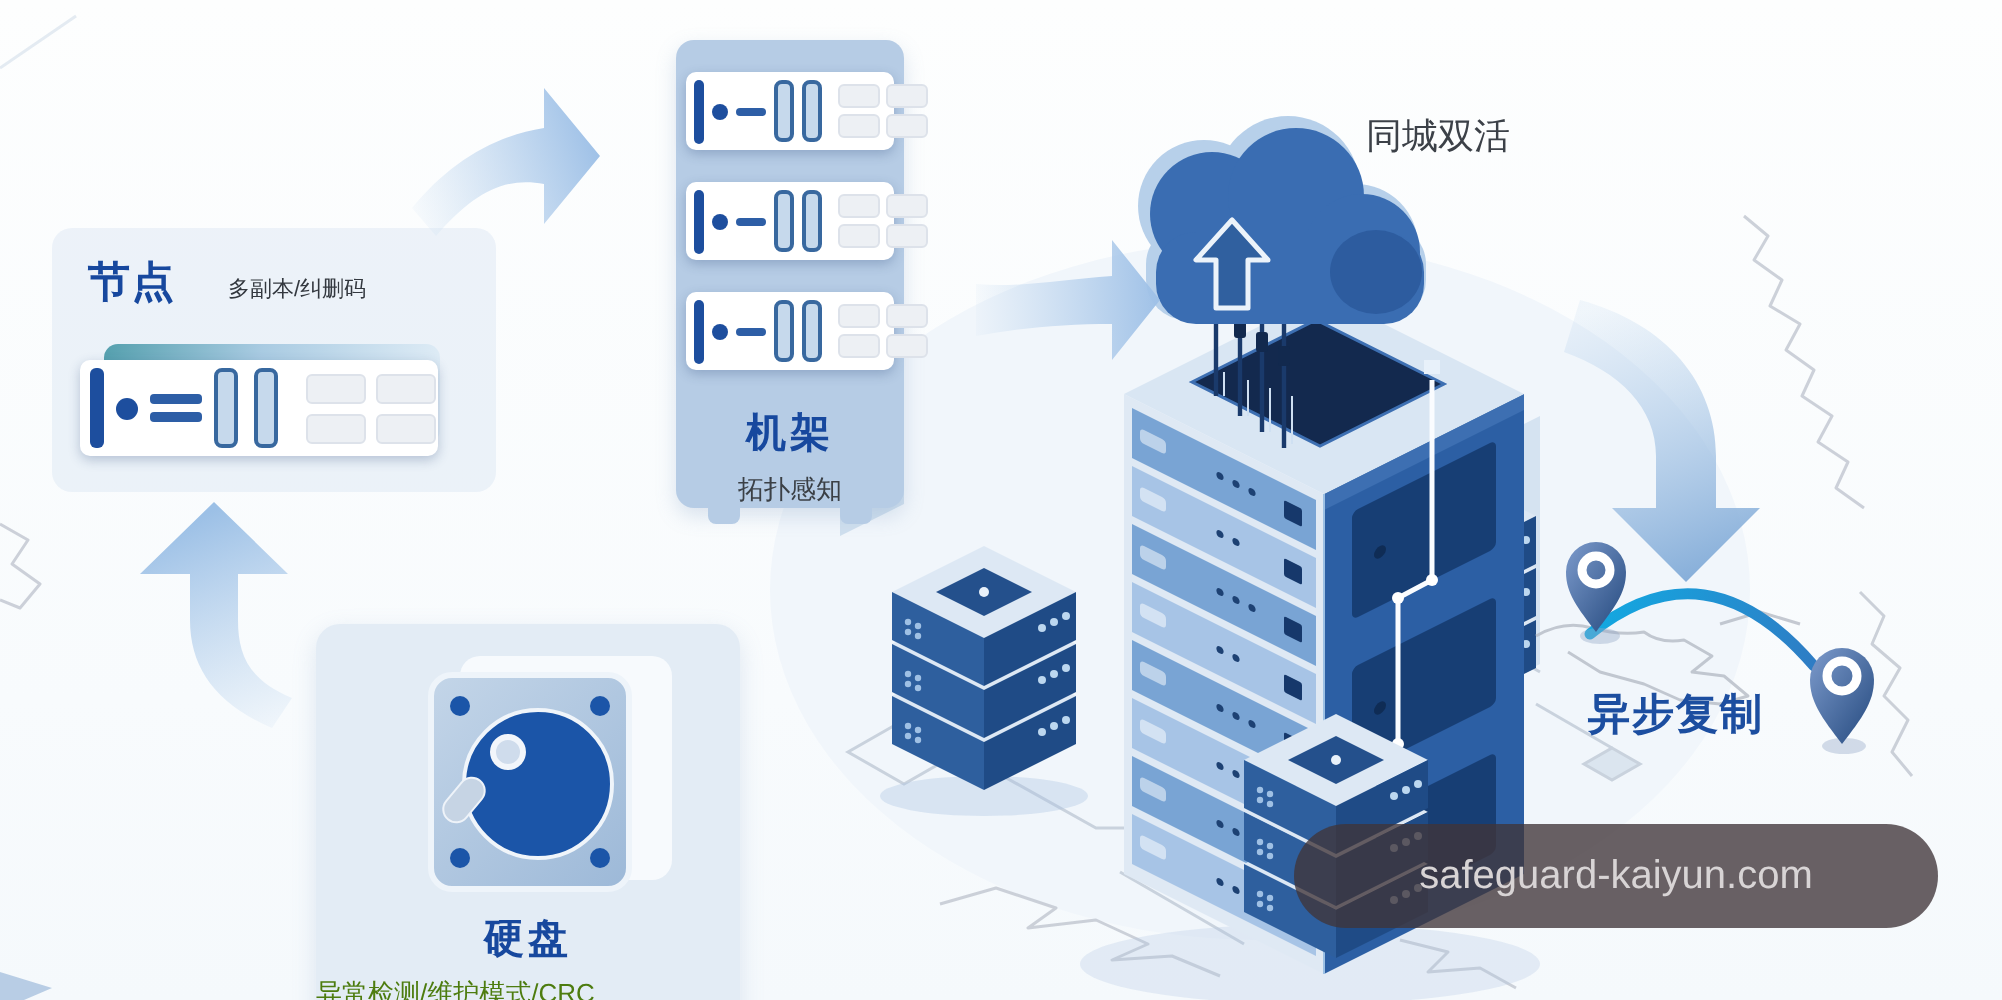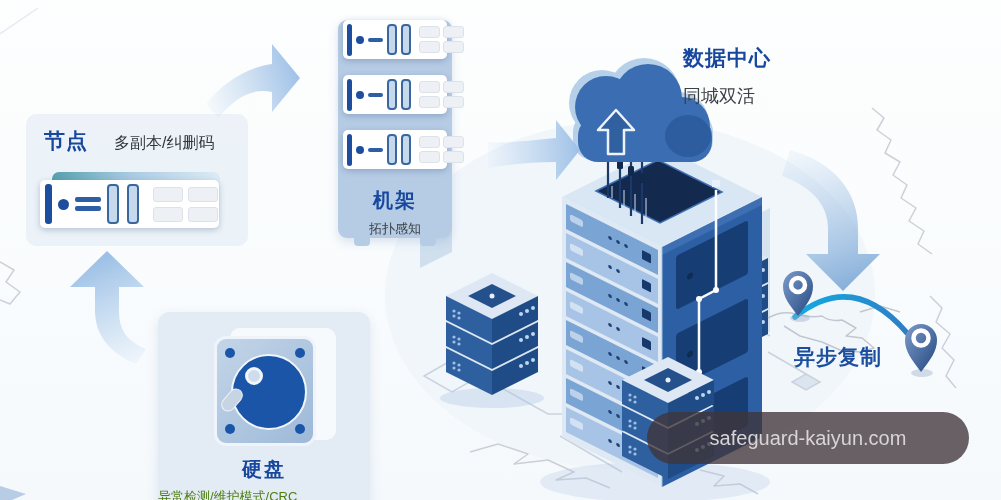--- a/index.html
+++ b/index.html
@@ -37,28 +37,28 @@
   .server--sm .dash{width:15px;height:4px;}
   .server--sm .pill{width:6px;height:27px;}
   .server--sm .cells{gap:3px;margin-left:4px;}
   .server--sm .cell{width:19px;height:10px;}
 
   
   .node-backdrop{position:absolute;left:26px;top:114px;width:222px;height:132px;
     background:rgba(203,220,238,.30);border-radius:10px;}
   .node-label{position:absolute;left:44px;top:127px;display:flex;align-items:baseline;gap:26px;}
   .node-title{font-size:21px;font-weight:700;color:#17489e;letter-spacing:1px;}
-  .node-sub{font-size:16px;color:#33383f;}
+  .node-sub{font-size:11px;color:#33383f;}
   .node-card-shadow{position:absolute;left:52px;top:172px;width:168px;height:50px;border-radius:7px;
     background:linear-gradient(100deg,#55a0ae 0%,#a9cbe2 45%,#e2eef7 100%);}
   .node-server{position:absolute;left:40px;top:180px;}
 
   
   .rack{position:absolute;left:338px;top:20px;width:114px;height:218px;background:#b6cce5;
-    border-radius:9px;display:flex;flex-direction:column;align-items:center;
+    border-radius:9px;display:flex;flex-direction:column;align-items:center;padding-top:16px;
     box-shadow:0 4px 10px rgba(120,150,190,.25);}
   .rack .server--sm{margin-bottom:16px;}
   .rack-foot{position:absolute;bottom:-8px;width:16px;height:10px;background:#b6cce5;border-radius:0 0 4px 4px;}
   .rack-foot.l{left:16px;} .rack-foot.r{right:16px;}
   .rack-title{font-size:20px;font-weight:700;color:#17489e;letter-spacing:2px;margin-top:2px;}
   .rack-sub{font-size:13px;color:#3b4046;margin-top:6px;}
 
   
   .disk-card{position:absolute;left:158px;top:282px;width:212px;height:208px;background:#e3ecf5;
     border-radius:12px;box-shadow:0 4px 12px rgba(120,150,190,.20);margin-top:30px;}
@@ -392,21 +392,20 @@
         <span class="cdot br"></span>
       <span class="disk-platter"></span>
       <span class="disk-hole"></span>
       <span class="disk-arm"></span>
     </div>
     <div class="disk-title">硬盘</div>
     <div class="disk-sub">异常检测/维护模式/CRC</div>
   </div>
 
   <div class="dc-label">
-    <div class="dc-title">数据中心</div>
     <div class="dc-sub">同城双活</div>
   </div>
 
   <div class="rep-label">异步复制</div>
 
   <div class="watermark">
     <span>safeguard-kaiyun.com</span>
   </div>
 
 </div>

